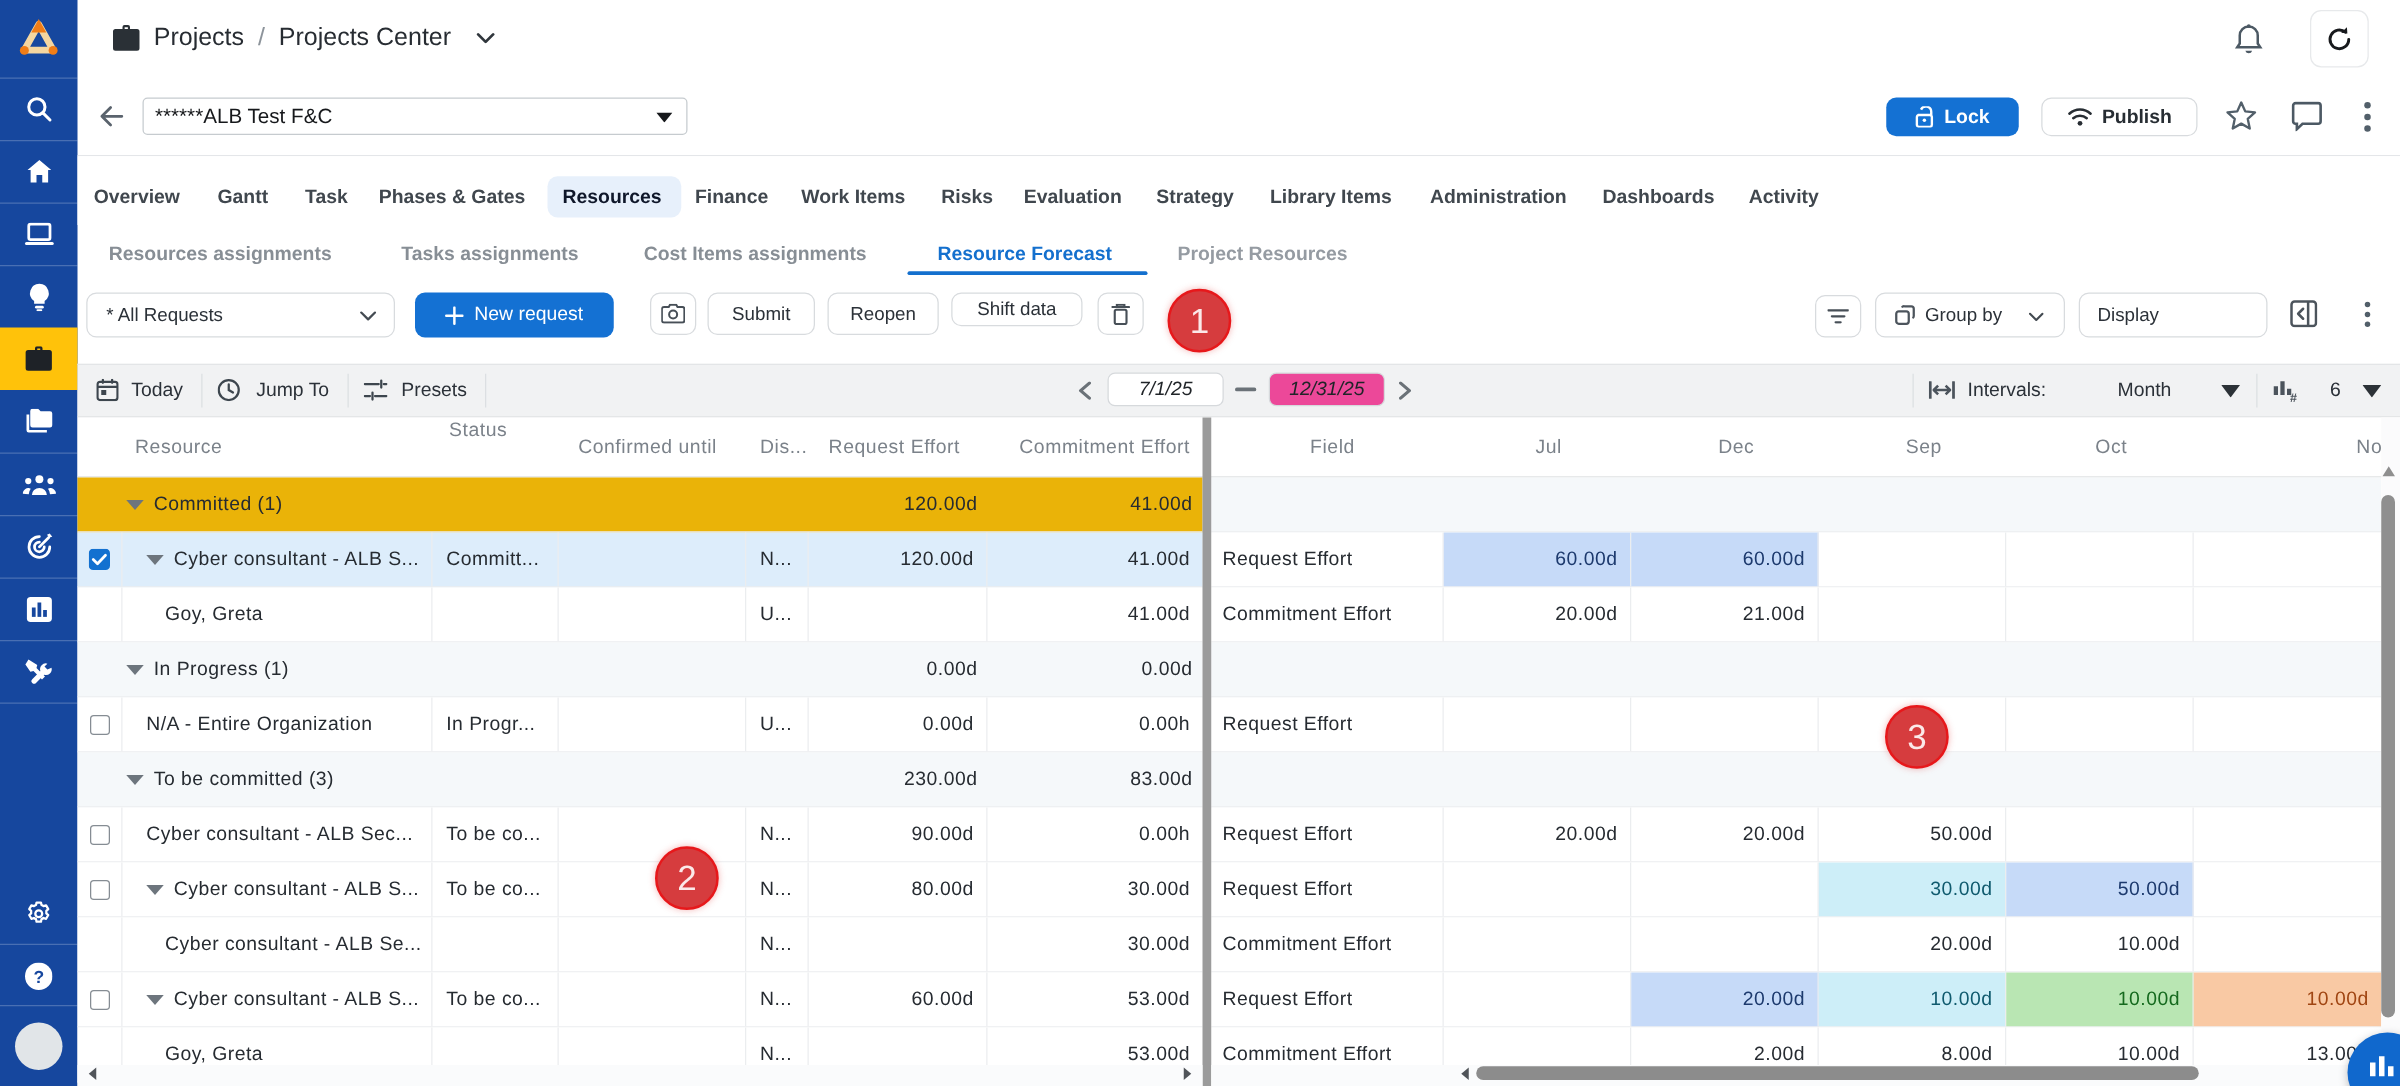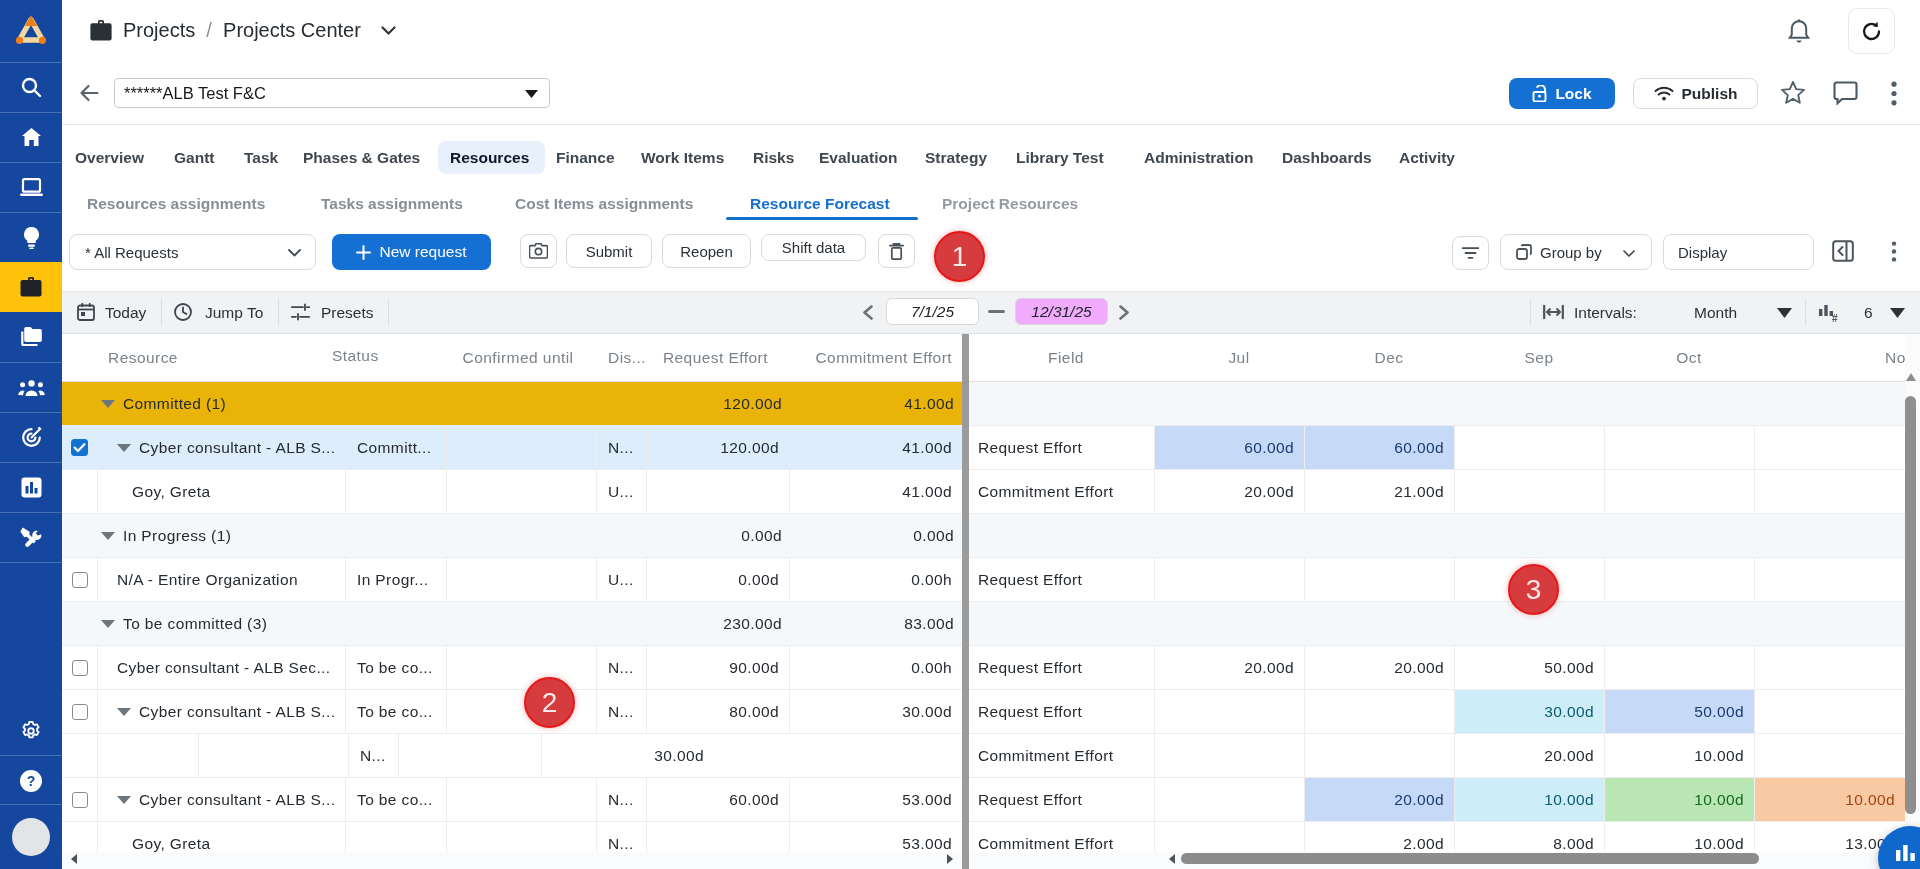--- a/index.html
+++ b/index.html
@@ -190,21 +190,21 @@
   <span class="abs" style="left:75px">Overview</span>
   <span class="abs" style="left:174px">Gantt</span>
   <span class="abs" style="left:244px">Task</span>
   <span class="abs" style="left:303px">Phases &amp; Gates</span>
   <span class="abs" style="left:450px;color:#0f172a">Resources</span>
   <span class="abs" style="left:556px">Finance</span>
   <span class="abs" style="left:641px">Work Items</span>
   <span class="abs" style="left:753px">Risks</span>
   <span class="abs" style="left:819px">Evaluation</span>
   <span class="abs" style="left:925px">Strategy</span>
-  <span class="abs" style="left:1016px">Library Test</span>
+  <span class="abs" style="left:1016px">Library Items</span>
   <span class="abs" style="left:1144px">Administration</span>
   <span class="abs" style="left:1282px">Dashboards</span>
   <span class="abs" style="left:1399px">Activity</span>
 </div>
 
 <div class="abs" style="left:0;top:195px;height:20px;font-size:15.5px;font-weight:700;color:#878e95">
   <span class="abs" style="left:87px">Resources assignments</span>
   <span class="abs" style="left:321px">Tasks assignments</span>
   <span class="abs" style="left:515px">Cost Items assignments</span>
   <span class="abs" style="left:750px;color:#1470ce">Resource Forecast</span>
@@ -295,21 +295,21 @@
   <path d="M14 1.4 L14 7 M7 11 L7 16.6" stroke="#3d464e" stroke-width="1.8" stroke-linecap="round"></path>
 </svg>
 <span class="abs" style="left:321px;top:304px;font-size:15.5px;color:#2b3138">Presets</span>
 <div class="hsep" style="left:388px;position:absolute;top:299px;height:27px"></div>
 
 <svg class="abs" style="left:862px;top:305px" width="11" height="15" viewBox="0 0 11 15">
     <path d="M9.5 1.5 L2.5 7.5 L9.5 13.5" fill="none" stroke="#6b7278" stroke-width="2.6" stroke-linecap="round" stroke-linejoin="round"></path>
   </svg>
 <div class="abs" style="left:886px;top:298px;width:93px;height:27px;background:#fff;border:1px solid #d6d9dc;border-radius:6px;box-sizing:border-box;display:flex;align-items:center;justify-content:center;font-size:15.5px;font-style:italic;color:#202428">7/1/25</div>
 <div class="abs" style="left:988px;top:310px;width:17px;height:3px;background:#6b7278;border-radius:2px"></div>
-<div class="abs" style="left:1015px;top:298px;width:93px;height:27px;background:#f0abfc;border:1px solid #d6d9dc;border-radius:6px;box-sizing:border-box;display:flex;align-items:center;justify-content:center;font-size:15.5px;font-style:italic;color:#202428">12/31/25</div>
+<div class="abs" style="left:1015px;top:298px;width:93px;height:27px;background:#ec4899;border:1px solid #d6d9dc;border-radius:6px;box-sizing:border-box;display:flex;align-items:center;justify-content:center;font-size:15.5px;font-style:italic;color:#202428">12/31/25</div>
 <svg class="abs" style="left:1119px;top:305px" width="11" height="15" viewBox="0 0 11 15">
     <path d="M1.5 1.5 L8.5 7.5 L1.5 13.5" fill="none" stroke="#6b7278" stroke-width="2.6" stroke-linecap="round" stroke-linejoin="round"></path>
   </svg>
 
 <div class="hsep" style="left:1530px;position:absolute;top:299px;height:27px"></div>
 <svg class="abs" style="left:1543px;top:305px" width="21" height="14" viewBox="0 0 21 14">
   <path d="M1.2 0.5 L1.2 13.5 M19.8 0.5 L19.8 13.5" stroke="#4c545c" stroke-width="2.2" stroke-linecap="round"></path>
   <path d="M4 7 L17 7" stroke="#4c545c" stroke-width="2"></path>
   <path d="M7.5 3.5 L4 7 L7.5 10.5 M13.5 3.5 L17 7 L13.5 10.5" fill="none" stroke="#4c545c" stroke-width="2" stroke-linejoin="round"></path>
 </svg>
@@ -325,21 +325,21 @@
   <rect x="11.6" y="9" width="3.4" height="5" fill="#4c545c"></rect>
   <text x="14" y="19.5" font-family="Liberation Sans" font-size="10" font-weight="700" fill="#4c545c">#</text>
 </svg>
 <span class="abs" style="left:1864px;top:304px;font-size:15.5px;color:#2b3138">6</span>
 <svg class="abs" style="left:1890px;top:308px" width="15" height="10" viewBox="0 0 15 10">
     <path d="M0 0 L15 0 L7.5 10 Z" fill="#2c3237"></path>
   </svg>
 
 <div class="abs" style="left:62px;top:334px;width:1858px;height:48px;background:#fff;border-bottom:1px solid #dfe2e4;box-sizing:border-box;font-size:15.5px;letter-spacing:.45px;color:#7b828a">
   <span class="abs" style="left:46px;top:15px">Resource</span>
-  <span class="abs" style="left:270px;width:101px;top:13px;text-align:left">Status</span>
+  <span class="abs" style="left:270px;width:101px;top:2px;text-align:center">Status</span>
   <span class="abs" style="left:381px;width:150px;top:15px;text-align:center">Confirmed until</span>
   <span class="abs" style="left:546px;top:15px">Dis...</span>
   <span class="abs" style="left:563px;width:143px;top:15px;text-align:right">Request Effort</span>
   <span class="abs" style="left:728px;width:162px;top:15px;text-align:right">Commitment Effort</span>
   <span class="abs" style="left:911px;width:186px;top:15px;text-align:center">Field</span>
   <span class="abs" style="left:1102px;width:150px;top:15px;text-align:center">Jul</span>
   <span class="abs" style="left:1252px;width:150px;top:15px;text-align:center">Dec</span>
   <span class="abs" style="left:1402px;width:150px;top:15px;text-align:center">Sep</span>
   <span class="abs" style="left:1552px;width:150px;top:15px;text-align:center">Oct</span>
   <span class="abs" style="left:1702px;width:150px;top:15px;text-align:right">Nov</span>
@@ -434,20 +434,21 @@
     </div>
   <div class="c" style="width:101px;padding-left:11px">To be co...</div>
   <div class="c" style="width:150px"></div>
   <div class="c" style="width:50px;padding-left:11px">N...</div>
   <div class="c num" style="width:143px">80.00d</div>
   <div class="c num last" style="width:172px">30.00d</div>
 </div>
 
 <div class="lrow" style="top:734px">
   <div class="c" style="width:36px"></div>
+  <div class="c" style="width:248px;padding-left:34px">Cyber consultant - ALB Se...</div>
   <div class="c" style="width:101px"></div>
   <div class="c" style="width:150px"></div>
   <div class="c" style="width:50px;padding-left:11px">N...</div>
   <div class="c num" style="width:143px"></div>
   <div class="c num last" style="width:172px">30.00d</div>
 </div>
 
 <div class="lrow" style="top:778px">
   <div class="c" style="width:36px;justify-content:center">
       <div class="cb"></div>

